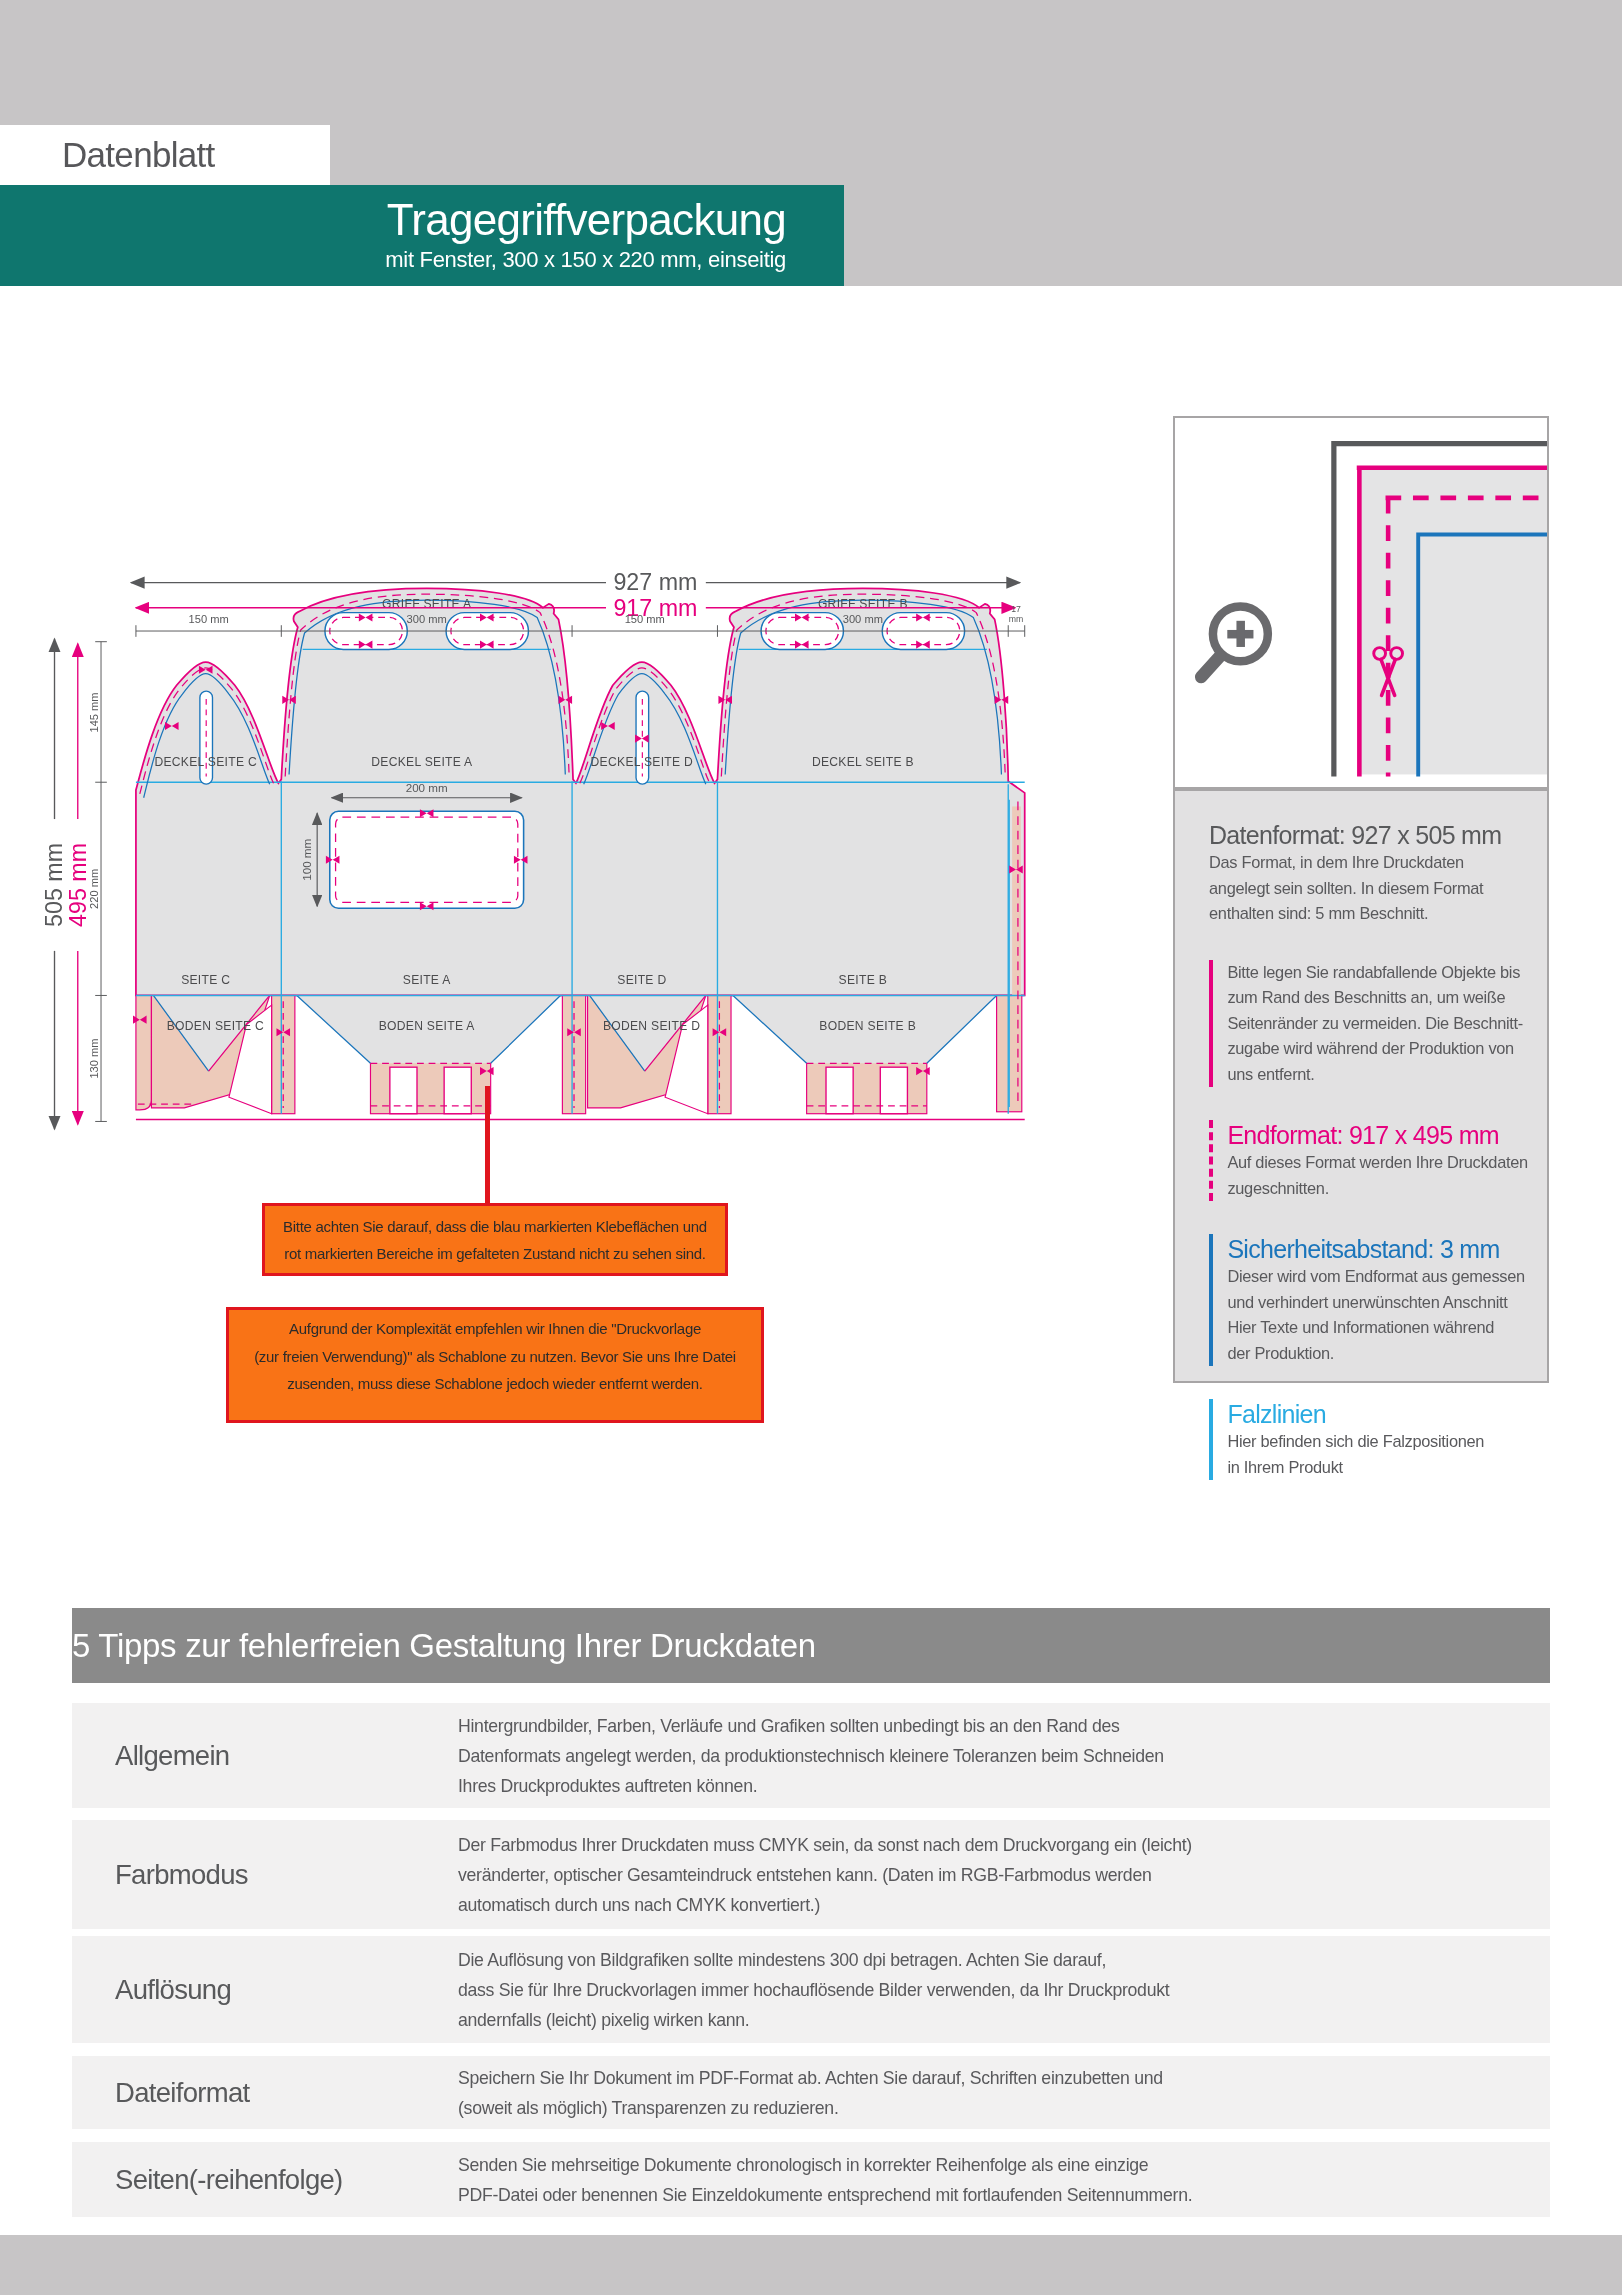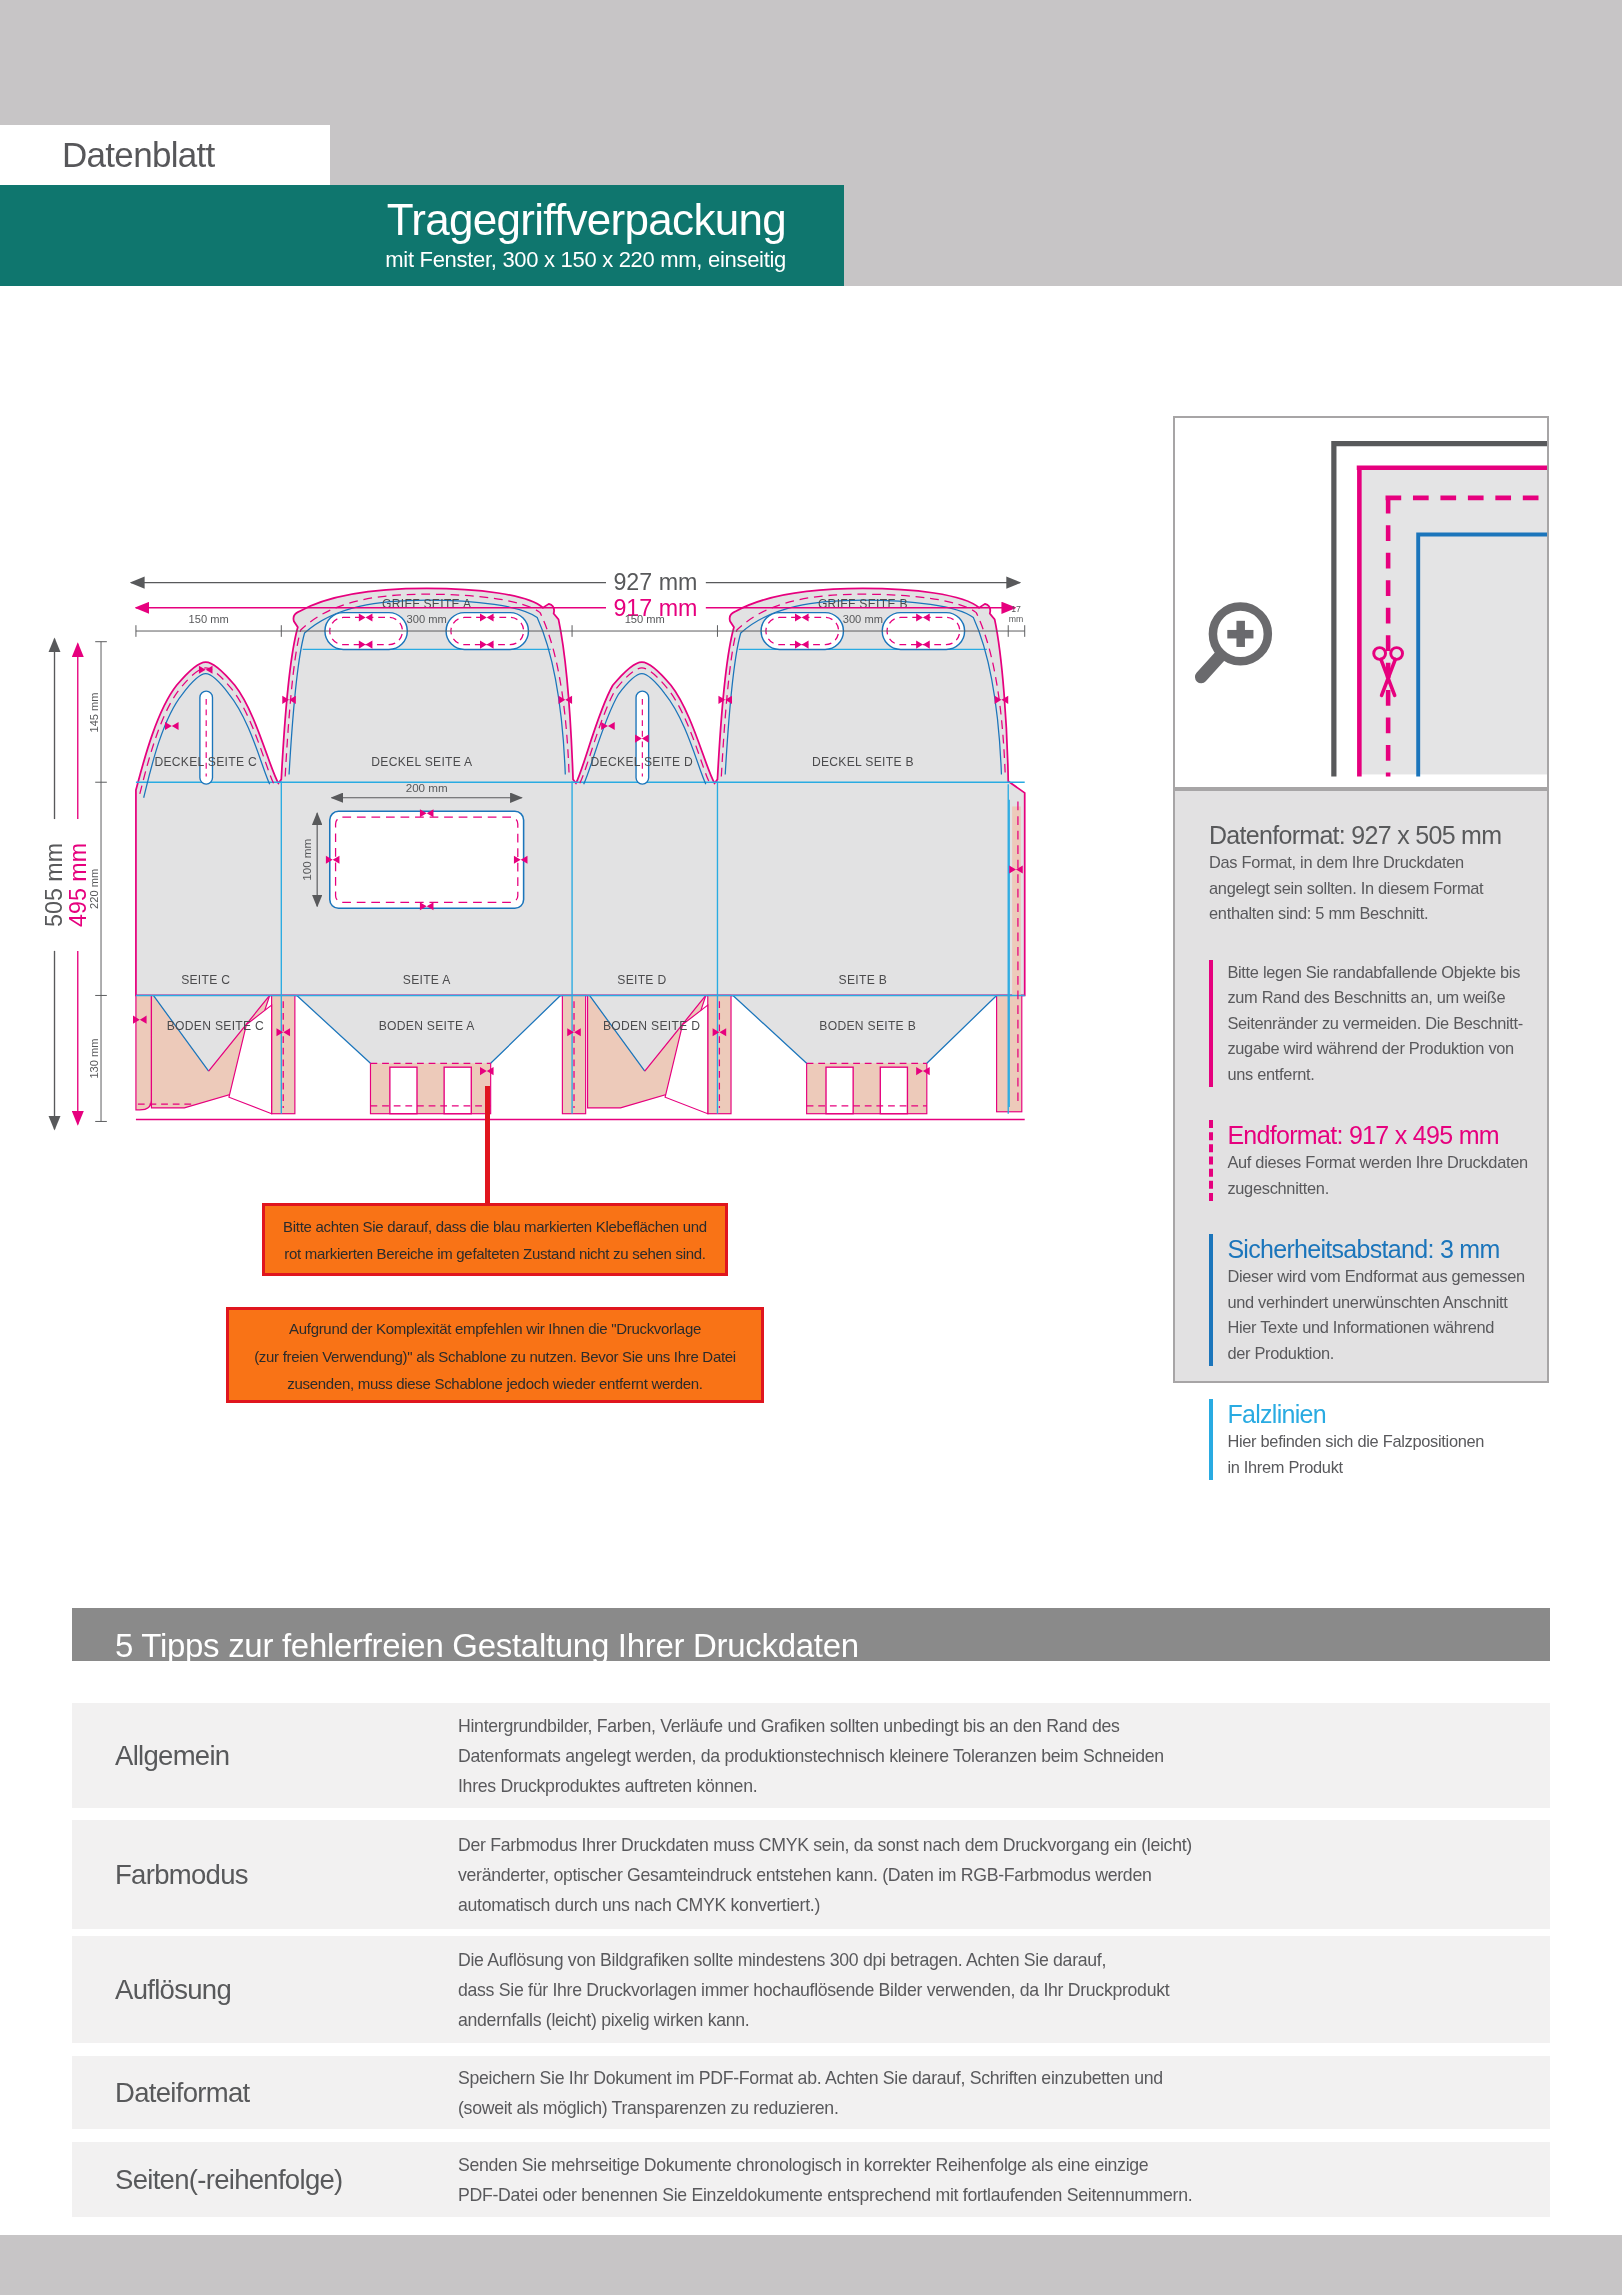--- a/index.html
+++ b/index.html
@@ -13,41 +13,41 @@
   .title-box{left:0;top:185px;width:844px;height:101px;background:#0f766e;color:#fff;text-align:right;box-sizing:border-box;padding:9.2px 58px 0 0;}
   .title-box .t1{font-size:44px;letter-spacing:-0.7px;line-height:51px;}
   .title-box .t2{font-size:22px;line-height:29px;letter-spacing:-0.3px;}
 
   
   .drawing{left:39px;top:569px;width:1008px;height:567px;}
   .red-connector{left:485px;top:1086px;width:4.6px;height:119px;background:#e0151e;}
   .note{background:#f97316;border:3.3px solid #e0151e;text-align:center;color:#2b2b2b;box-sizing:border-box;}
   .note div{font-size:15px;line-height:27.5px;letter-spacing:-0.3px;white-space:nowrap;}
   .note1{left:262px;top:1203px;width:466px;height:73px;padding-top:6.5px;}
-  .note2{left:226px;top:1307px;width:538px;height:96px;padding-top:5.2px;}
+  .note2{left:226px;top:1307px;width:538px;height:116px;padding-top:5.2px;}
 
   
   .detail-box{left:1173px;top:416px;width:376px;height:373px;background:#fff;border:2px solid #a7a5a6;box-sizing:border-box;}
 
   
   .info-panel{left:1173px;top:789px;width:376px;height:594px;background:#e2e1e2;border:2px solid #a7a5a6;box-sizing:border-box;padding:29px 18.3px 0 34px;}
   .sec{margin-bottom:33px;}
   .sec .h{font-size:25px;letter-spacing:-0.7px;color:#58595b;line-height:30px;white-space:nowrap;}
   .sec .h.mag{color:#e6007e;}
   .sec .h.blu{color:#1b75bb;}
   .sec .h.cyn{color:#29abe2;}
   .sec .b div{font-size:16.4px;line-height:25.5px;color:#59595c;letter-spacing:-0.3px;white-space:nowrap;}
   .barsec{padding-left:14.4px;}
   .bar-mag{border-left:4.6px solid #e6007e;}
   .bar-mag-d{border-left:4.6px dashed #e6007e;}
   .bar-blu{border-left:4.6px solid #1b75bb;}
   .bar-cyn{border-left:4.6px solid #29abe2;}
 
   
-  .tips-header{left:72px;top:1608px;width:1478px;height:53px;background:#8a8a8a;color:#fff;font-size:33px;line-height:75px;padding-left:43px;box-sizing:border-box;letter-spacing:-0.3px;}
+  .tips-header{left:72px;top:1608px;width:1478px;height:75px;background:#8a8a8a;color:#fff;font-size:33px;line-height:75px;box-sizing:border-box;letter-spacing:-0.3px;}
   .tip-row{left:72px;width:1478px;background:#f2f1f1;}
   .tip-row .lbl{position:absolute;left:43px;top:50%;transform:translateY(-50%);font-size:27.5px;color:#58595b;letter-spacing:-0.7px;}
   .tip-row .txt{position:absolute;left:386px;top:50%;transform:translateY(-50%);}
   .tip-row .txt div{font-size:17.7px;line-height:30px;color:#59595c;letter-spacing:-0.3px;white-space:nowrap;}
   .footer-band{left:0;top:2235px;width:1623px;height:61px;background:#c7c5c6;}
 
   svg text{font-family:"Liberation Sans",sans-serif;}
 </style>
 </head>
 <body>

